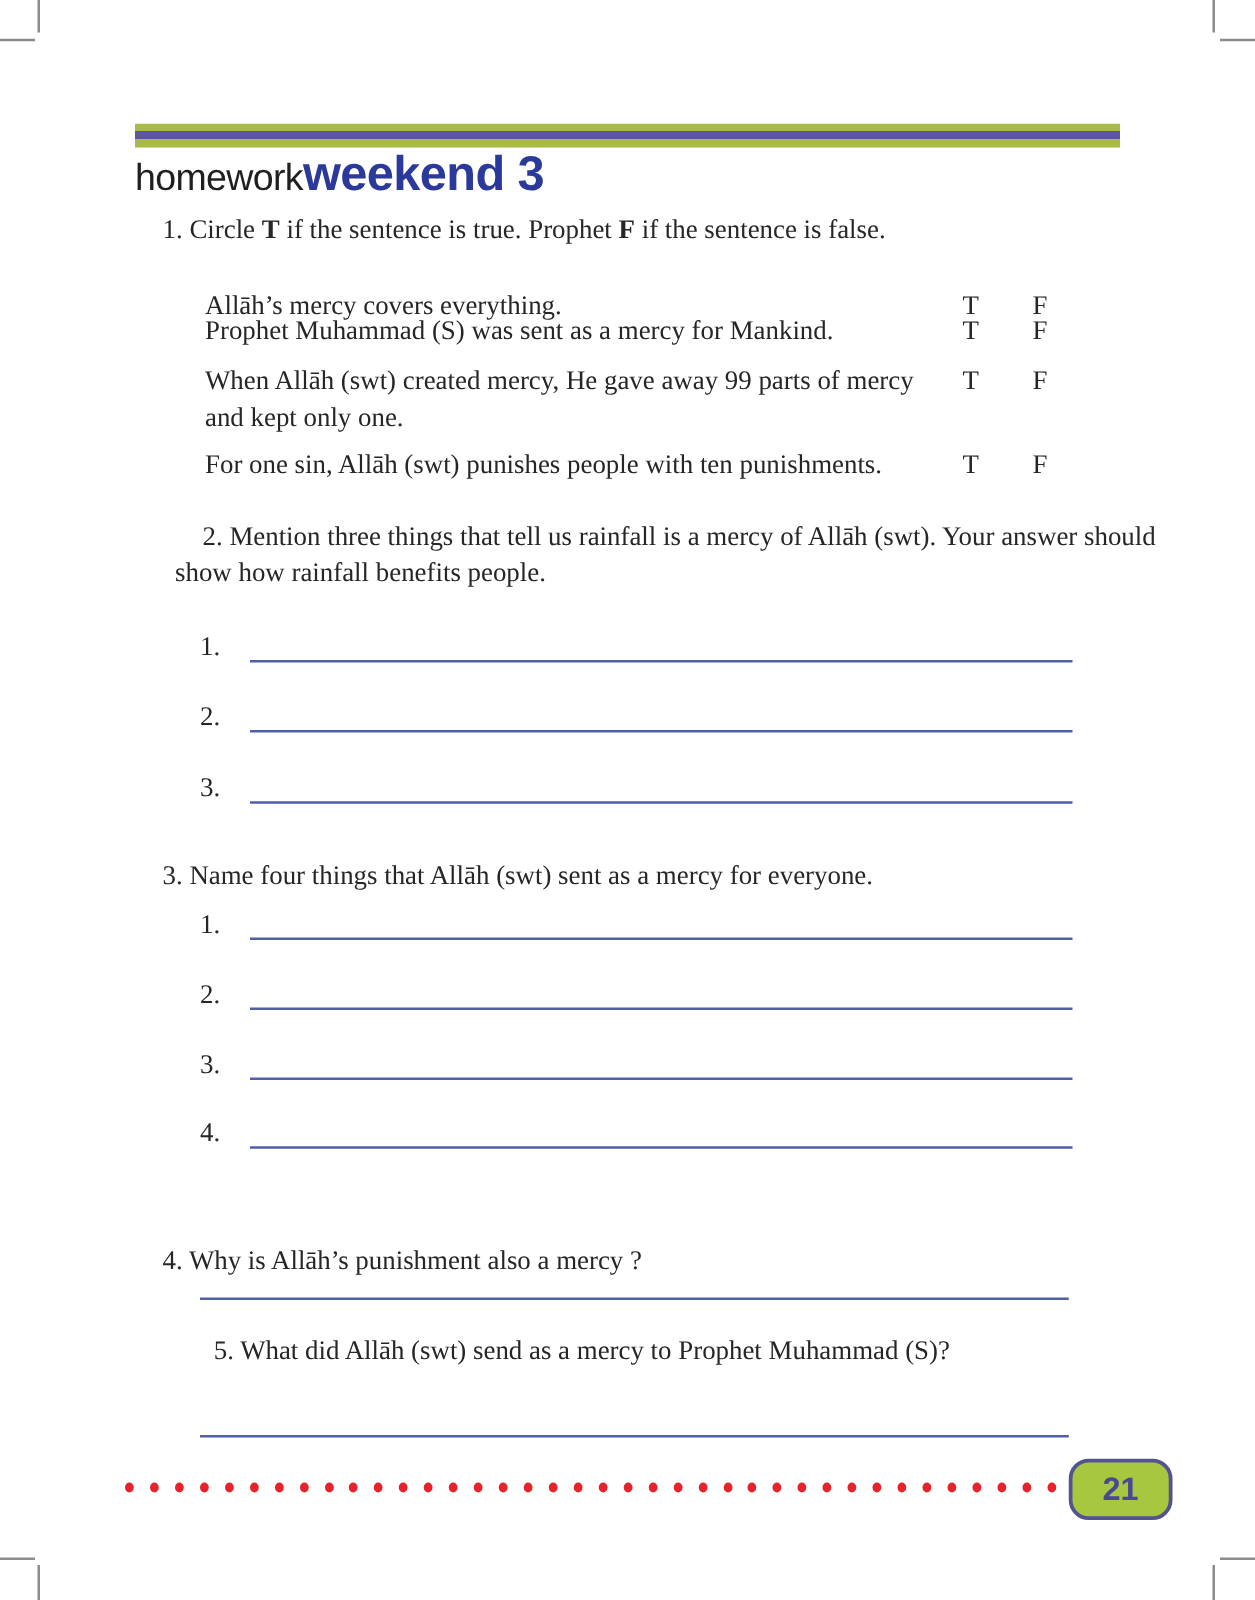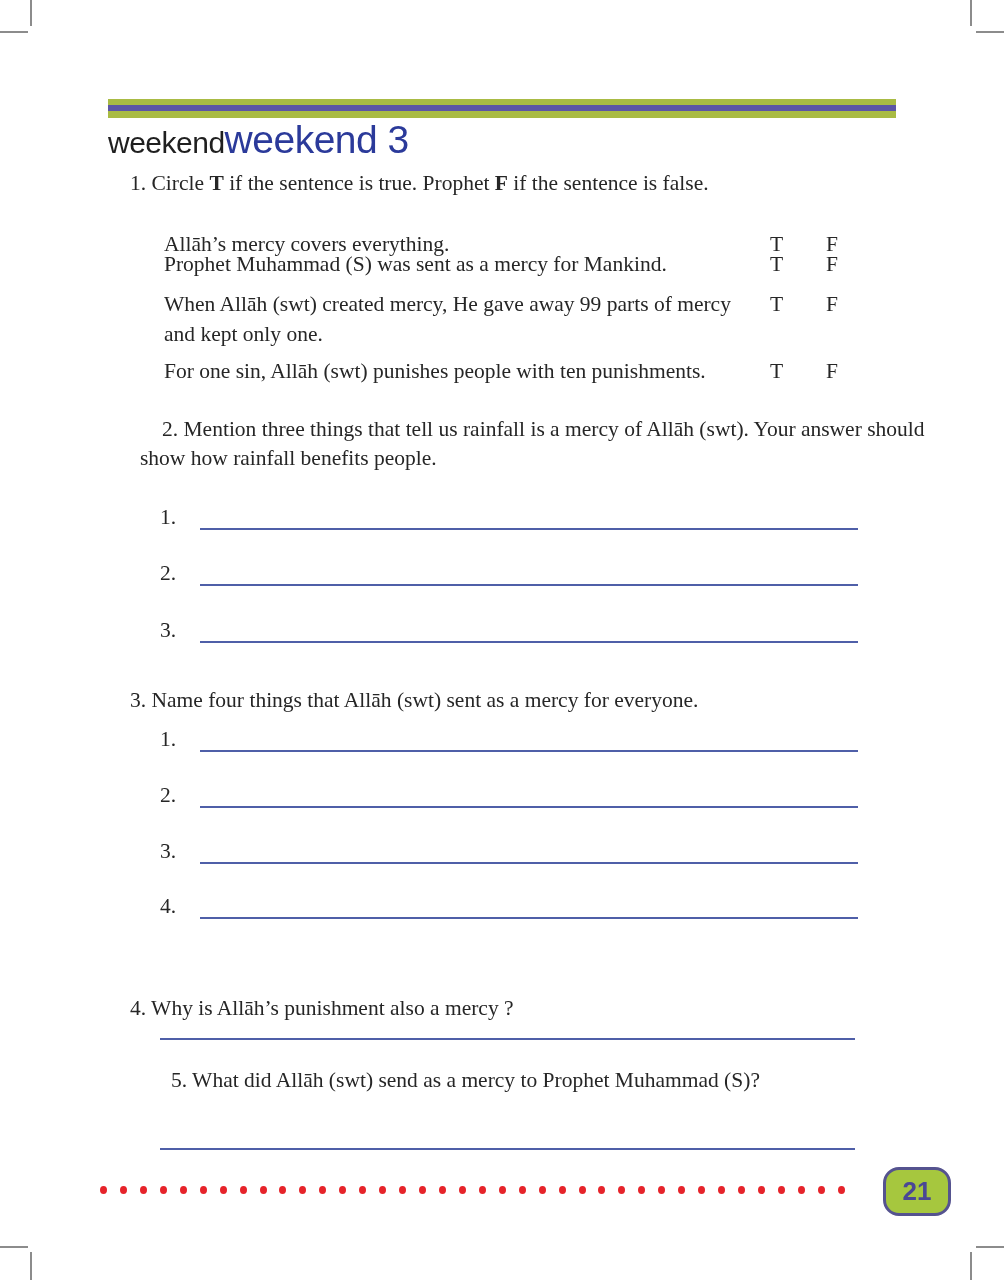--- a/index.html
+++ b/index.html
@@ -13,21 +13,21 @@
   .mark{position:absolute;background:#8c8c8c;}
   
   .rule-bar{position:absolute;left:108px;top:99px;width:788px;height:19px;
             background:linear-gradient(to bottom,
               var(--stripe-green) 0 6px,
               var(--stripe-purple) 6px 12px,
               var(--stripe-green) 12px 19px);}
   .title-row{position:absolute;left:108px;top:118px;display:flex;align-items:baseline;
              font-family:"Liberation Sans", sans-serif;white-space:nowrap;}
   .kicker{font-size:30px;font-weight:400;color:#1f1f1f;letter-spacing:-0.5px;}
-  .big-title{font-size:39px;font-weight:400;color:var(--title-blue);letter-spacing:-0.5px;text-align:right;}
+  .big-title{font-size:39px;font-weight:700;color:var(--title-blue);letter-spacing:-0.5px;text-align:right;}
   
   .prompt{position:absolute;font-size:21.5px;line-height:29px;color:#262626;}
   .q1-prompt{left:130px;top:169px;width:780px;}
   .q2-prompt{left:108px;top:415px;width:800px;text-indent:22px;margin-left:32px;}
   .q3-prompt{left:130px;top:672px;width:780px;margin-top:14px;}
   .q4-prompt{left:130px;top:956px;width:780px;margin-top:38px;}
   .q5-prompt{left:143px;top:1066px;width:800px;margin-left:28px;}
   .statement-row{position:absolute;left:164px;width:732px;height:62px;}
   .statement-text{font-size:21.5px;line-height:30px;width:612px;}
   .statement-text.narrow{width:568px;}
@@ -35,43 +35,43 @@
   .t-col{left:606px;} .f-col{left:662px;}
   .blank-row{position:absolute;left:160px;width:698px;display:flex;height:30px;}
   .blank-row .num{width:40px;font-size:21.5px;line-height:30px;flex:0 0 40px;}
   .blank-row .ans-line{flex:1;border-bottom:2px solid var(--answer-line-blue);margin-bottom:2px;}
   .long-line{position:absolute;left:160px;width:695px;height:28px;
              border-bottom:2px solid var(--answer-line-blue);}
   
   .dotted-sep{position:absolute;left:100px;top:1186px;width:745px;height:8px;
               display:flex;justify-content:space-between;align-items:center;}
   .dot{width:7px;height:8px;border-radius:50%;background:var(--dot-red);display:inline-block;}
-  .page-badge{position:absolute;left:855px;top:1167px;width:68px;height:49px;
+  .page-badge{position:absolute;left:855px;top:1167px;width:83px;height:49px;
               background:var(--badge-green);border:3px solid var(--badge-border-purple);
               border-radius:16px;box-sizing:border-box;display:flex;align-items:center;justify-content:center;
               font-family:"Liberation Sans", sans-serif;font-weight:700;font-size:26px;
-              color:var(--badge-text-purple);margin-left:28px;}
+              color:var(--badge-text-purple);}
 </style>
 </head>
 <body>
 
 <div class="page">
 
   <div class="mark" style="left:30px;top:0;width:2px;height:26px;"></div>
   <div class="mark" style="left:0;top:31px;width:28px;height:2px;"></div>
   <div class="mark" style="left:970px;top:0;width:2px;height:26px;"></div>
   <div class="mark" style="left:976px;top:31px;width:28px;height:2px;"></div>
   <div class="mark" style="left:0;top:1246px;width:28px;height:2px;"></div>
   <div class="mark" style="left:30px;top:1252px;width:2px;height:28px;"></div>
   <div class="mark" style="left:976px;top:1246px;width:28px;height:2px;"></div>
   <div class="mark" style="left:970px;top:1252px;width:2px;height:28px;"></div>
 
   <div class="rule-bar"></div>
   <div class="title-row">
-    <span class="kicker">weekend</span>
+    <span class="kicker">homework</span>
       <span class="big-title">weekend 3</span>
   </div>
 
   <div class="prompt q1-prompt"><span>1. Circle </span><b>T</b><span> if the sentence is true. Prophet </span><b>F</b><span> if the sentence is false.</span></div>
 
   <div class="statement-row" style="top:229px;">
     <div class="statement-text">Allāh’s mercy covers everything.</div>
     <span class="tf t-col">T</span>
     <span class="tf f-col">F</span>
   </div>

